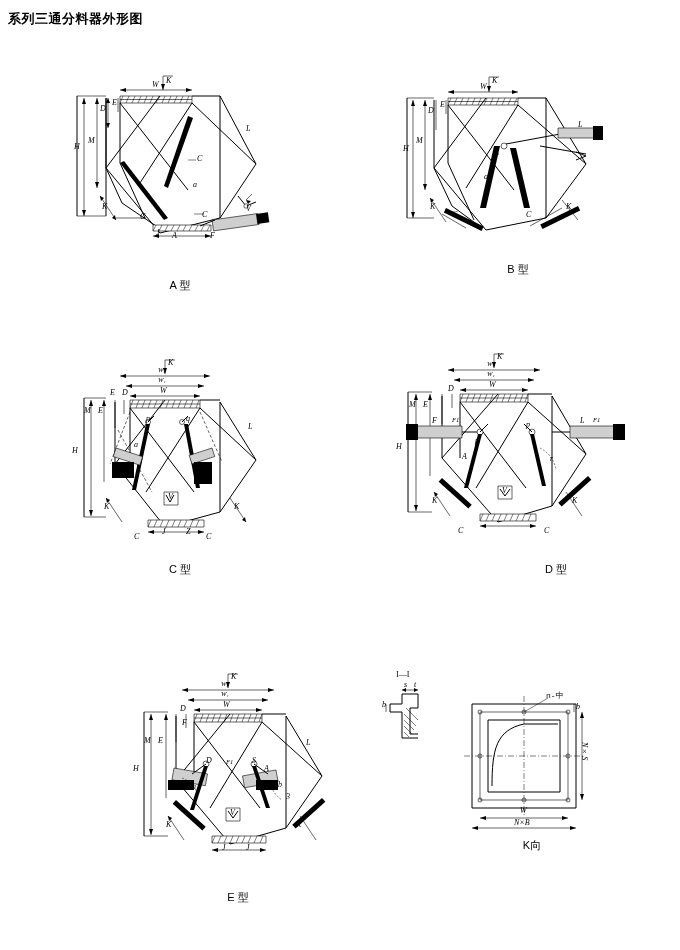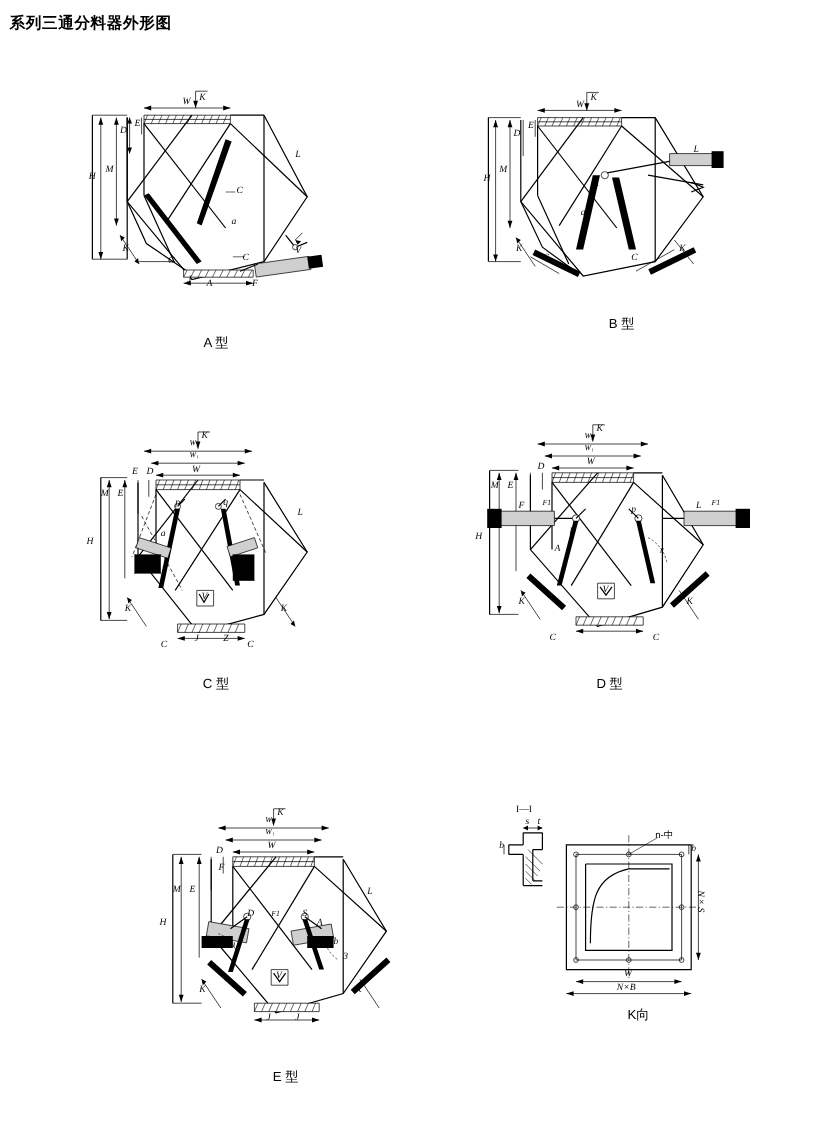--- a/index.html
+++ b/index.html
@@ -488,21 +488,21 @@
   <div class="lbl" style="position:absolute;left:95px;top:88px;">p</div>
   <div class="lbl" style="position:absolute;left:146px;top:72px;">p</div>
   <div class="lbl" style="position:absolute;left:82px;top:104px;">A</div>
   <div class="lbl" style="position:absolute;left:170px;top:106px;">r</div>
   <div class="lbl" style="position:absolute;left:52px;top:148px;">K</div>
   <div class="lbl" style="position:absolute;left:192px;top:148px;">K</div>
   <div class="lbl" style="position:absolute;left:78px;top:178px;">C</div>
   <div class="lbl" style="position:absolute;left:164px;top:178px;">C</div>
   <div class="lbl" style="position:absolute;left:122px;top:138px;">V</div>
 </div>
-<div class="caption" style="left:468px; top:562px; width:80px;">D 型</div>
+<div class="caption" style="left:516px; top:562px; width:80px;">D 型</div>
 
 <div class="fig" style="left:130px; top:668px; width:230px; height:205px;">
   <svg width="230" height="205" viewBox="0 0 230 205">
     <line class="st" x1="98" y1="6" x2="98" y2="20"></line>
     <polygon class="fill-b" points="98,20 96,14 100,14"></polygon>
     <line class="st" x1="98" y1="6" x2="108" y2="6"></line>
     <line class="st" x1="52" y1="22" x2="144" y2="22"></line>
     <polygon class="fill-b" points="52,22 58,20 58,24"></polygon>
     <polygon class="fill-b" points="144,22 138,20 138,24"></polygon>
     <line class="st" x1="58" y1="32" x2="138" y2="32"></line>
@@ -603,21 +603,21 @@
   <div class="lbl" style="position:absolute;left:148px;top:112px;">b</div>
   <div class="lbl" style="position:absolute;left:156px;top:124px;">3</div>
   <div class="lbl" style="position:absolute;left:36px;top:152px;">K</div>
   <div class="lbl" style="position:absolute;left:166px;top:152px;">K</div>
   <div class="lbl" style="position:absolute;left:92px;top:175px;">J</div>
   <div class="lbl" style="position:absolute;left:116px;top:175px;">J</div>
   <div class="lbl" style="position:absolute;left:100px;top:140px;">V</div>
 </div>
 <div class="caption" style="left:198px; top:890px; width:80px;">E 型</div>
 
-<div class="fig" style="left:384px; top:682px; width:60px; height:130px;margin-left:34px;">
+<div class="fig" style="left:384px; top:682px; width:60px; height:130px;">
   <svg width="60" height="130" viewBox="0 0 60 130">
 
     <line class="s" x1="6" y1="22" x2="18" y2="22"></line>
     <line class="s" x1="18" y1="22" x2="18" y2="12"></line>
     <line class="s" x1="18" y1="12" x2="34" y2="12"></line>
     <line class="s" x1="34" y1="12" x2="34" y2="26"></line>
     <line class="s" x1="34" y1="26" x2="26" y2="26"></line>
     <line class="s" x1="26" y1="26" x2="26" y2="52"></line>
     <line class="s" x1="26" y1="52" x2="34" y2="52"></line>
     <line class="s" x1="6" y1="22" x2="6" y2="30"></line>
@@ -671,19 +671,19 @@
     <polygon class="fill-b" points="120,110 118,104 122,104"></polygon>
     <line class="st" x1="112" y1="14" x2="112" y2="22"></line>
 
     <line class="st" x1="18" y1="128" x2="106" y2="128"></line>
     <polygon class="fill-b" points="18,128 24,126 24,130"></polygon>
     <polygon class="fill-b" points="106,128 100,126 100,130"></polygon>
     <line class="st" x1="10" y1="138" x2="114" y2="138"></line>
     <polygon class="fill-b" points="10,138 16,136 16,140"></polygon>
     <polygon class="fill-b" points="114,138 108,136 108,140"></polygon>
   </svg>
-  <div class="lbl-cn" style="position:absolute;left:84px;top:0px;">n-中</div>
+  <div class="lbl-cn" style="position:absolute;left:84px;top:0px;font-family:Liberation Mono, monospace;">n-中</div>
   <div class="lbl" style="position:absolute;left:114px;top:12px;">b</div>
   <div class="lbl" style="position:absolute;left:118px;top:52px;writing-mode:vertical-rl;">N×S</div>
   <div class="lbl" style="position:absolute;left:58px;top:116px;">W</div>
   <div class="lbl" style="position:absolute;left:52px;top:128px;">N×B</div>
 </div>
 <div class="caption" style="left:492px; top:838px; width:80px;">K向</div>
 
 </body></html>

